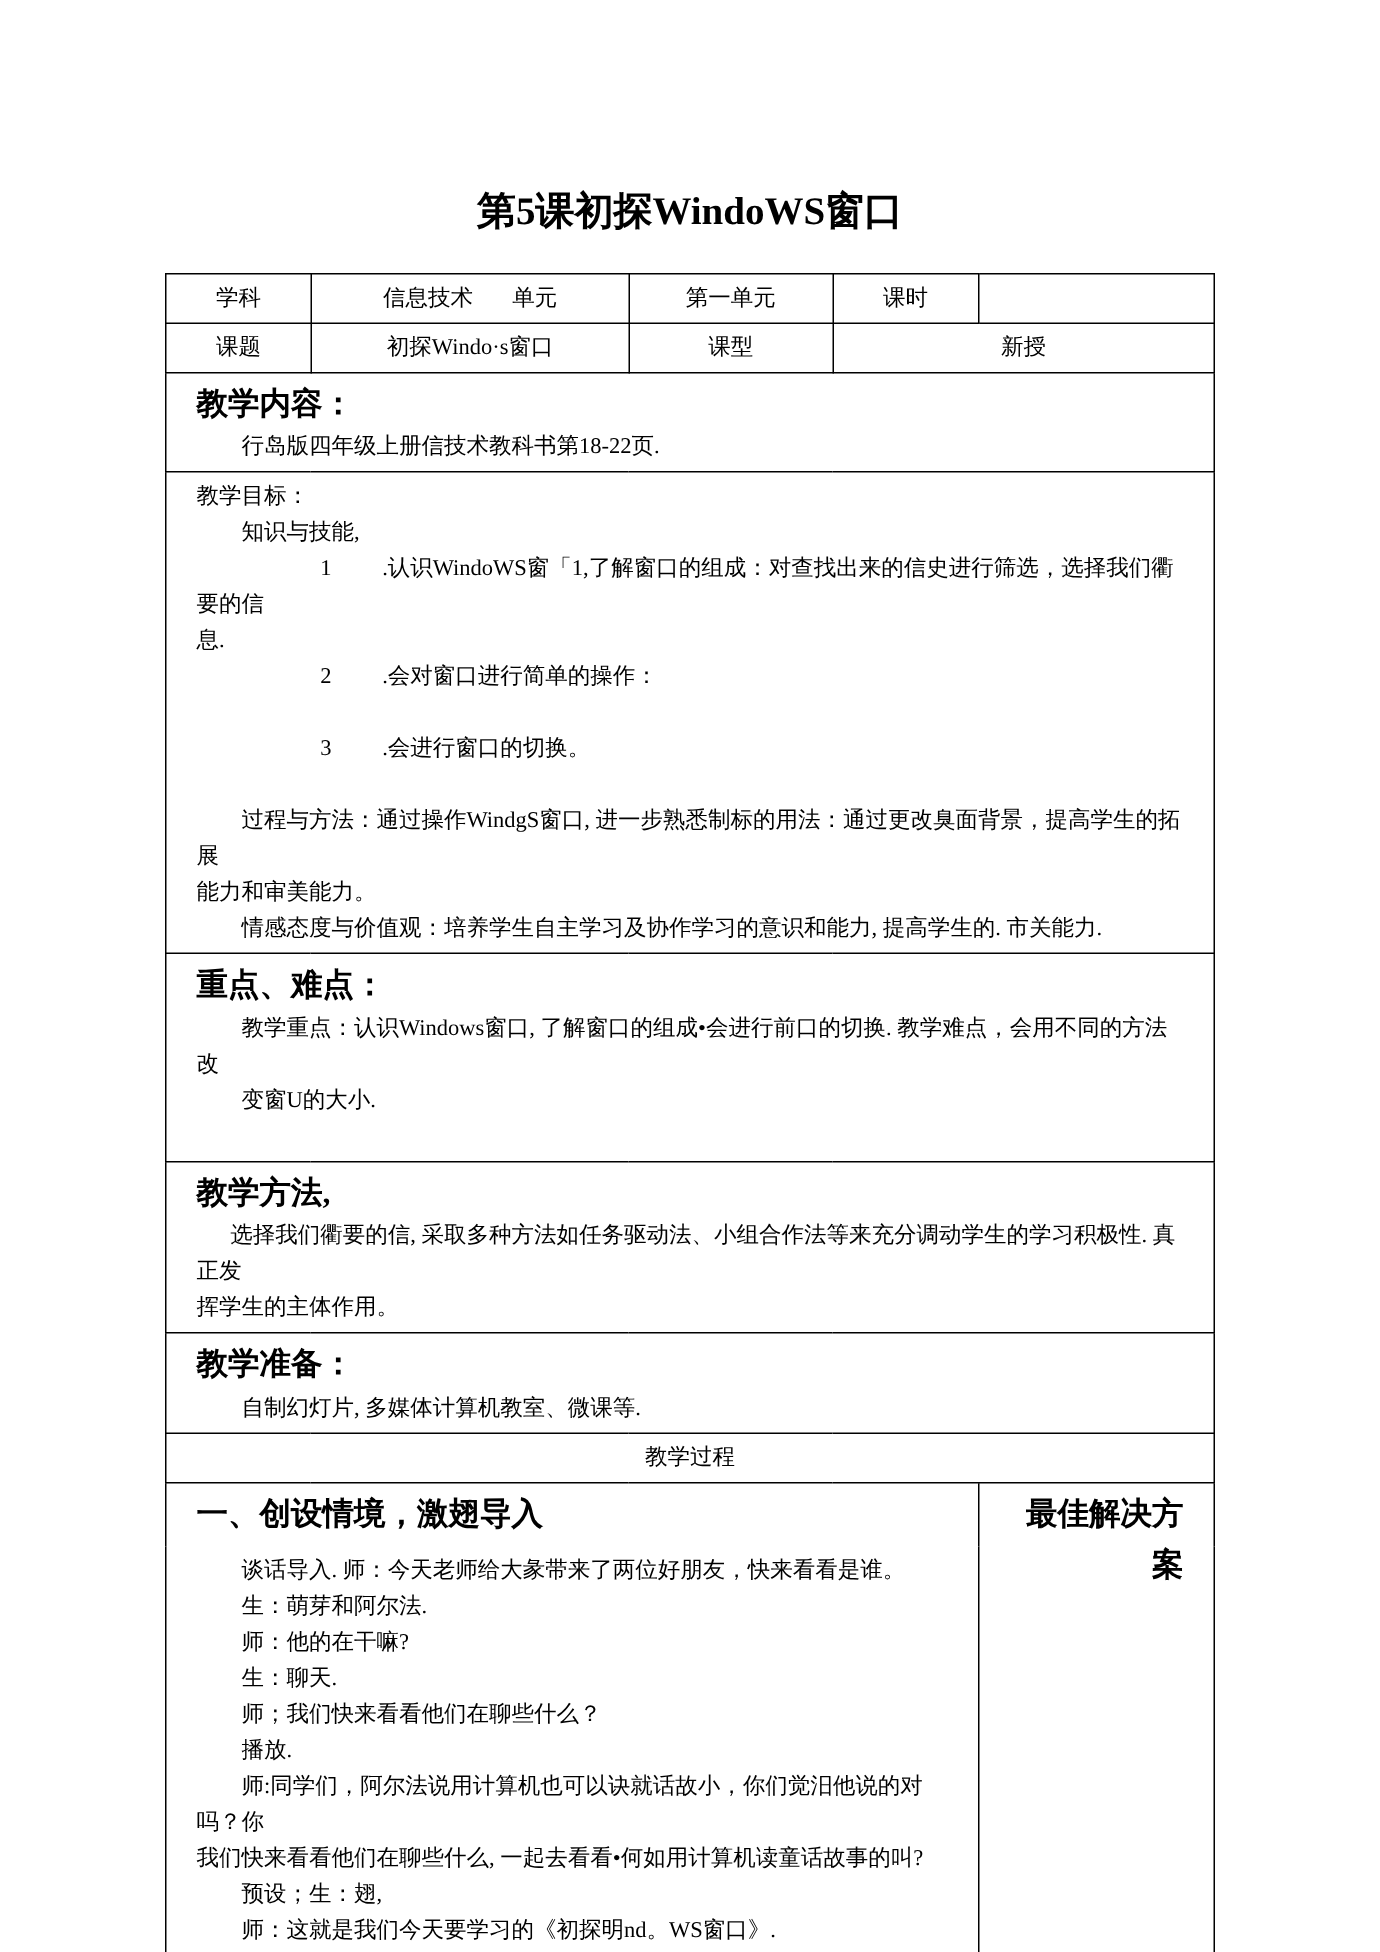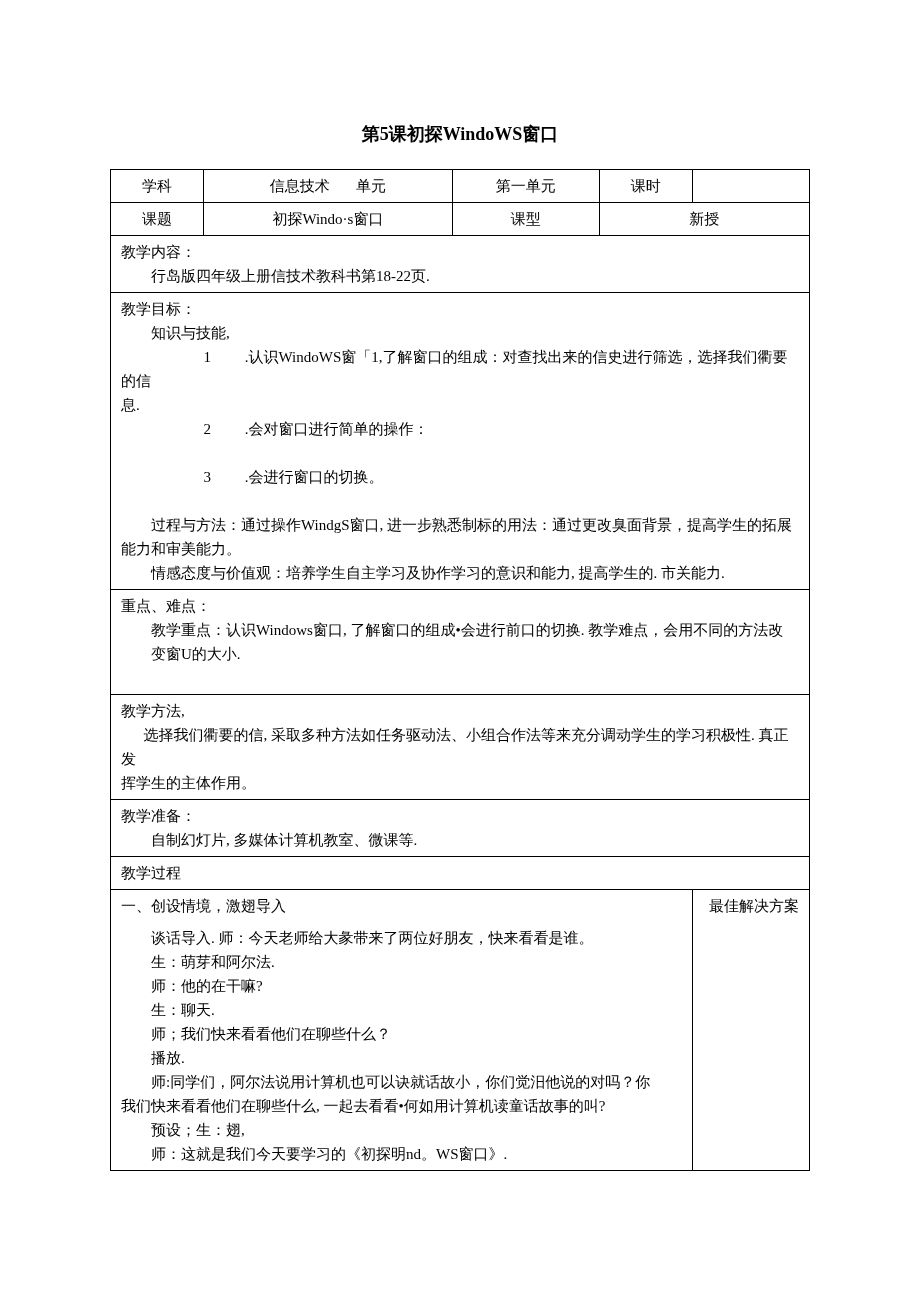--- a/index.html
+++ b/index.html
@@ -7,40 +7,40 @@
     font-family: "SimSun", "宋体", serif;
     font-size: 15px;
     color: #000;
     background: #fff;
     width: 920px;
     padding: 120px 110px 40px 110px;
     line-height: 1.6;
   }
   h1.title {
     text-align: center;
-    font-size: 18px;
+    font-size: 26px;
     font-weight: 600;
     margin-bottom: 20px;
     font-family: "SimSun", "宋体", serif;
   }
   table.main {
     width: 100%;
     border-collapse: collapse;
   }
   table.main td, table.main th {
     border: 1px solid #000;
-    padding: 4px 10px;
+    padding: 4px 20px;
     vertical-align: top;
     font-weight: normal;
   }
   .hdr-row td { text-align: center; padding: 4px 0; }
-  .sect-label { font-weight: normal; font-size: 15px; }
+  .sect-label { font-weight: bold; font-size: 21px; }
   .indent1 { text-indent: 2em; display: block; }
   .cell-block { padding: 6px 4px; }
-  .center { font-weight: bold; }
+  .center { text-align: center; font-weight: bold; }
   .num { display: inline-block; width: 4em; text-align: right; margin-right: 2em; }
 </style>
 </head>
 <body>
 
 <h1 class="title">第5课初探WindoWS窗口</h1>
 
 <table class="main">
 
   <tbody>

